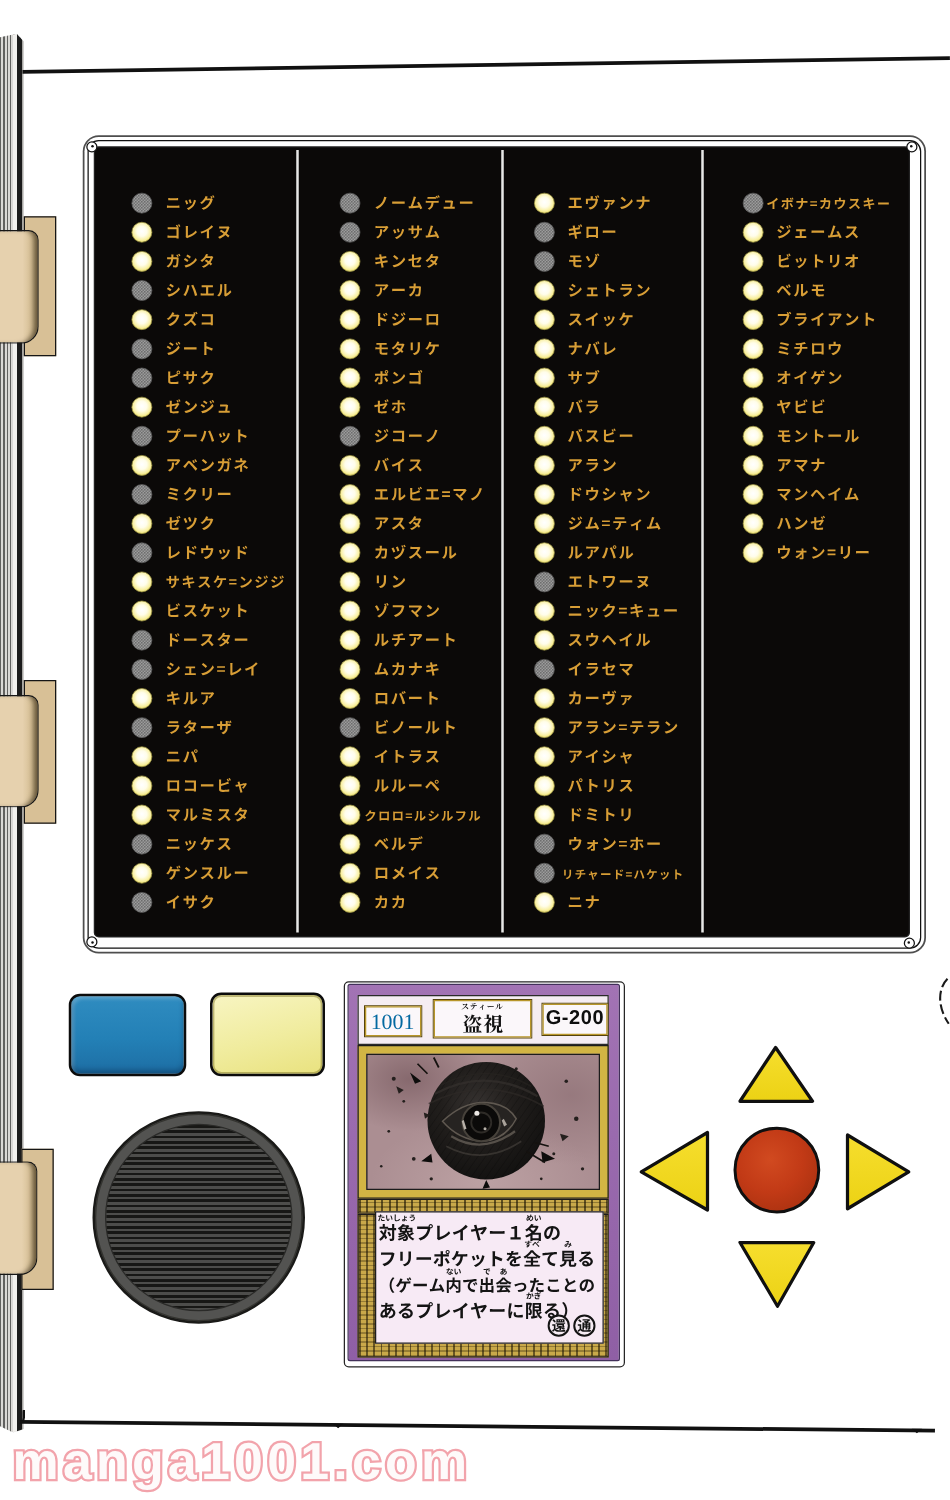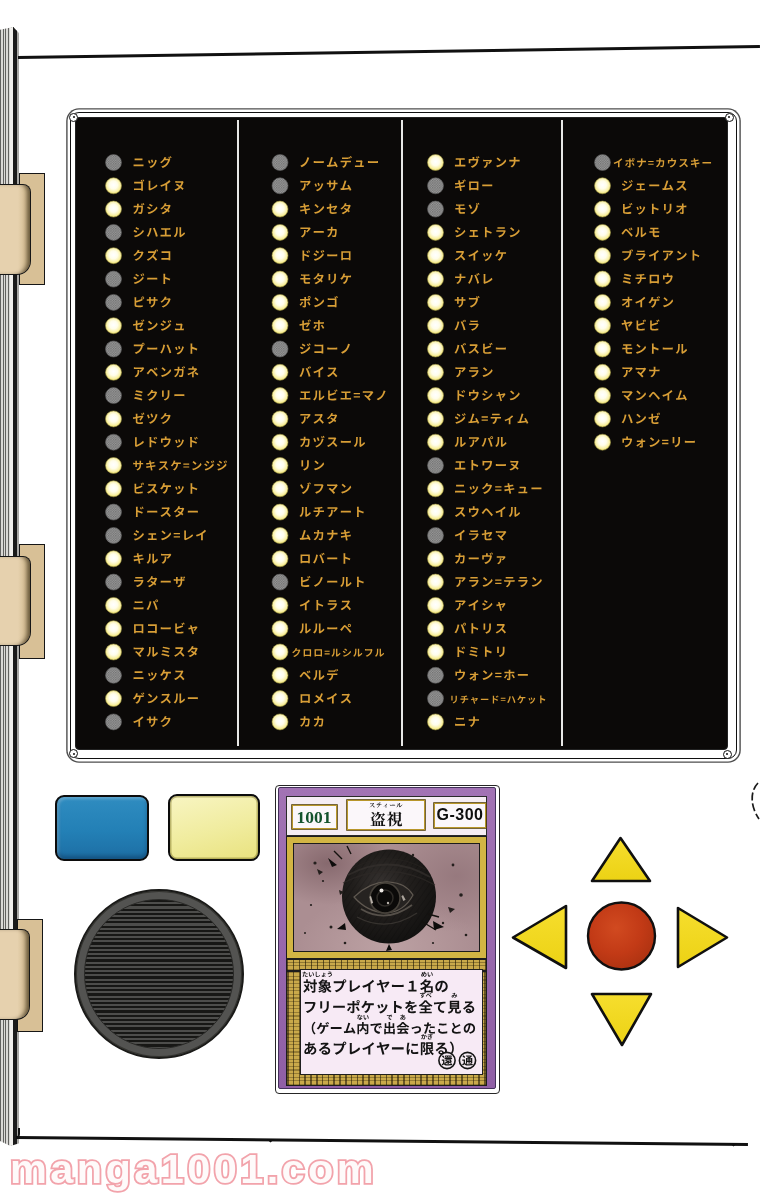--- a/index.html
+++ b/index.html
@@ -69,25 +69,25 @@
 
 <div class="abs" style="left:74px;top:889px;width:170px;height:170px;border-radius:50%;background:#535351;border:2px solid #1a1a18;box-shadow:inset 0 0 0 1px #33332f"></div>
 <div class="abs" style="left:84px;top:899px;width:150px;height:150px;border-radius:50%;background:repeating-linear-gradient(180deg,#171715 0 2.1px,#4d4d4b 2.1px 4.25px);border:1px solid #2a2a28"></div>
 
 <div class="abs" style="left:275px;top:784.5px;width:225px;height:309px;background:#fff;border:1.6px solid #262626;border-radius:4px">
 
   <div class="abs" style="left:1.5px;top:1.5px;width:218px;height:302px;background:linear-gradient(180deg,#a273b4,#9a6aae 40%,#8f5fa5);border:1px solid #42305a;border-radius:2px"></div>
 
   <div class="abs" style="left:10px;top:10px;width:201px;height:40px;background:#f5edf3;border:1.2px solid #2a2a2a"></div>
 
-  <div class="abs" style="left:15.5px;top:19px;width:45px;height:24px;background:#fbf7fa;border:1.4px solid #b8962a;box-shadow:0 0 0 0.8px #55430d;font-family:'Liberation Serif',serif;font-weight:bold;font-size:17.5px;color:#14532d;text-align:center;line-height:22px">1001</div>
+  <div class="abs" style="left:15.5px;top:19px;width:45px;height:24px;background:#fbf7fa;border:1.4px solid #b8962a;box-shadow:0 0 0 0.8px #55430d;font-family:'Liberation Serif',serif;font-weight:normal;font-size:17.5px;color:#0369a1;text-align:center;line-height:22px">1001</div>
 
   <div class="abs" style="left:71px;top:14.5px;width:78px;height:30px;background:#fbf7fa;border:1.4px solid #b8962a;box-shadow:0 0 0 0.8px #55430d"></div>
 
-  <div class="abs" style="left:158px;top:17.5px;width:52px;height:25px;background:#fbf7fa;border:1.4px solid #b8962a;box-shadow:0 0 0 0.8px #55430d;font-weight:bold;font-size:16px;color:#0e0e0e;text-align:center;line-height:22px;letter-spacing:0.5px">G-300</div>
+  <div class="abs" style="left:158px;top:17.5px;width:52px;height:25px;background:#fbf7fa;border:1.4px solid #b8962a;box-shadow:0 0 0 0.8px #55430d;font-weight:bold;font-size:16px;color:#0e0e0e;text-align:center;line-height:22px;letter-spacing:0.5px">G-200</div>
 
   <div class="abs" style="left:10px;top:50px;width:201px;height:123px;background:#d2b544;border:1.4px solid #1c1c1c"></div>
 
   <div class="abs" style="left:17px;top:57px;width:187px;height:109px;border:1px solid #1c1c1c;background:
     radial-gradient(90px 60px at 18% 18%,rgba(90,60,66,.45),transparent 70%),
     radial-gradient(110px 80px at 88% 30%,rgba(120,90,96,.4),transparent 70%),
     radial-gradient(120px 70px at 50% 95%,rgba(205,180,180,.5),transparent 75%),
     #ab8e92"></div>
 
   <svg class="abs" style="left:17px;top:57px" width="187" height="109" viewBox="0 0 187 109">

